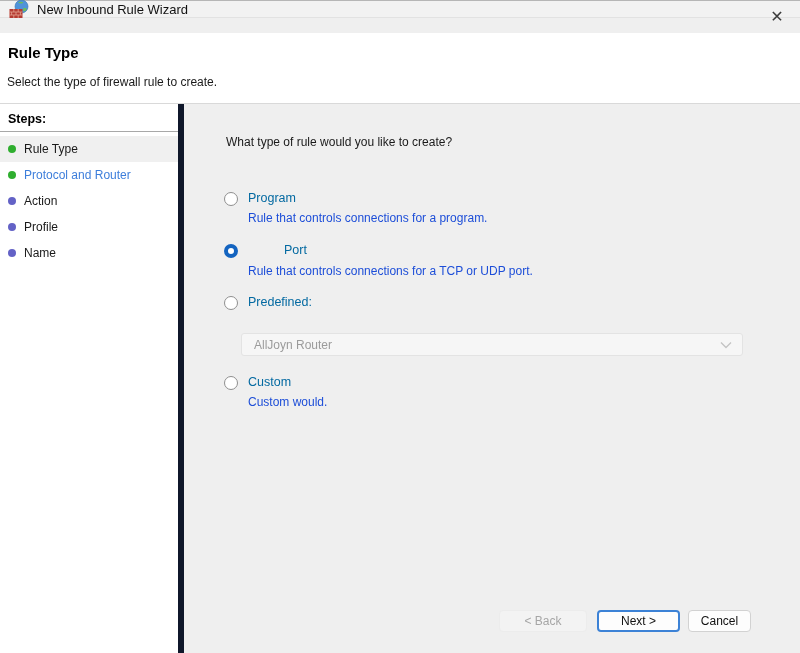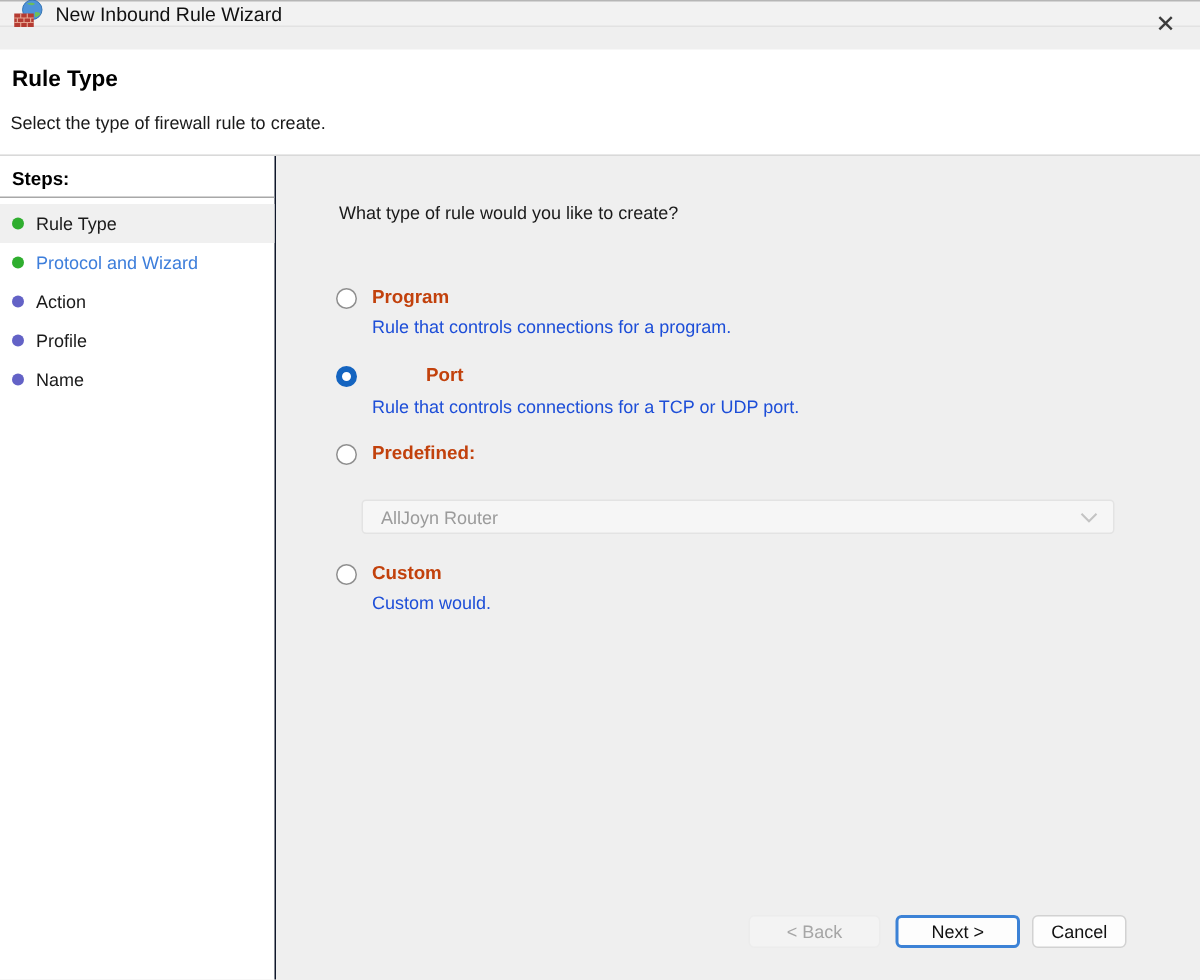--- a/index.html
+++ b/index.html
@@ -27,42 +27,42 @@
 
   
   .header { position:absolute; top:33px; left:0; right:0; height:70px; background:#ffffff; }
   .page-title { position:absolute; left:8px; top:11px; font-size:15px; font-weight:bold; color:#000; }
   .page-subtitle { position:absolute; left:7px; top:42px; font-size:12px; color:#1a1a1a; }
 
   
   .bodyarea { position:absolute; top:103px; left:0; right:0; bottom:0; border-top:1px solid #d9d9d9; }
 
   
-  .sidebar { position:absolute; left:0; top:0; bottom:0; width:184px; background:#ffffff; border-right:1px solid #0f172a; }
+  .sidebar { position:absolute; left:0; top:0; bottom:0; width:184px; background:#ffffff; border-right:6px solid #0f172a; }
   .steps-heading { position:absolute; left:8px; top:8px; font-size:12.5px; font-weight:bold; color:#000; }
   .steps-rule { position:absolute; left:0; right:0; top:27px; border-bottom:1px solid #a8a8a8; }
   .steps-list { position:absolute; left:0; right:0; top:32px; }
   .step { display:flex; align-items:center; height:26px; padding-left:8px; font-size:12px; cursor:default; }
   .step.active { background:#f0f0f0; }
   .bullet { width:8px; height:8px; border-radius:50%; margin-right:8px; flex:0 0 auto; }
   .bullet.green { background:#2fae2f; }
   .bullet.purple { background:#6362c6; }
   .step .lbl { color:#1a1a1a; }
   .step.link .lbl { color:#3d7edb; }
 
   
   .content { position:absolute; left:185px; top:0; right:0; bottom:0; background:#efefef; }
   .question { position:absolute; left:41px; top:31px; font-size:12px; }
 
   .radio {
     position:absolute; left:39px; width:14px; height:14px; border-radius:50%;
     background:#fff; border:1px solid #8f8f8f; cursor:pointer;
   }
   .radio.selected { border:4px solid #1464c0; background:#fff; }
-  .opt-label { position:absolute; left:63px; font-size:12.5px; font-weight:bold; color:#c2410c; cursor:pointer; }
+  .opt-label { position:absolute; left:63px; font-size:12.5px; font-weight:normal; color:#0369a1; cursor:pointer; }
   .opt-desc  { position:absolute; left:63px; font-size:12px; color:#1d4ed8; }
 
   .r-program    { top:88px; }  .l-program    { top:87px; }  .d-program    { top:107px; }
   .r-port       { top:140px; } .l-port       { top:139px;padding-left:36px; } .d-port       { top:160px; }
   .r-predefined { top:192px; } .l-predefined { top:191px; } .d-predefined { top:241px; }
   .r-custom     { top:272px; } .l-custom     { top:271px; } .d-custom     { top:291px; }
 
   .dropdown {
     position:absolute; left:56px; top:229px; width:502px; height:23px;
     background:#f6f6f6; border:1px solid #e3e3e3; border-radius:3px;
@@ -110,21 +110,21 @@
     <div class="sidebar">
       <div class="steps-heading">Steps:</div>
       <div class="steps-rule"></div>
       <div class="steps-list">
         <div class="step active">
           <span class="bullet green"></span>
           <span class="lbl">Rule Type</span>
         </div>
         <div class="step link">
           <span class="bullet green"></span>
-          <span class="lbl">Protocol and Wizard</span>
+          <span class="lbl">Protocol and Router</span>
         </div>
         <div class="step">
           <span class="bullet purple"></span>
           <span class="lbl">Action</span>
         </div>
         <div class="step">
           <span class="bullet purple"></span>
           <span class="lbl">Profile</span>
         </div>
         <div class="step">

